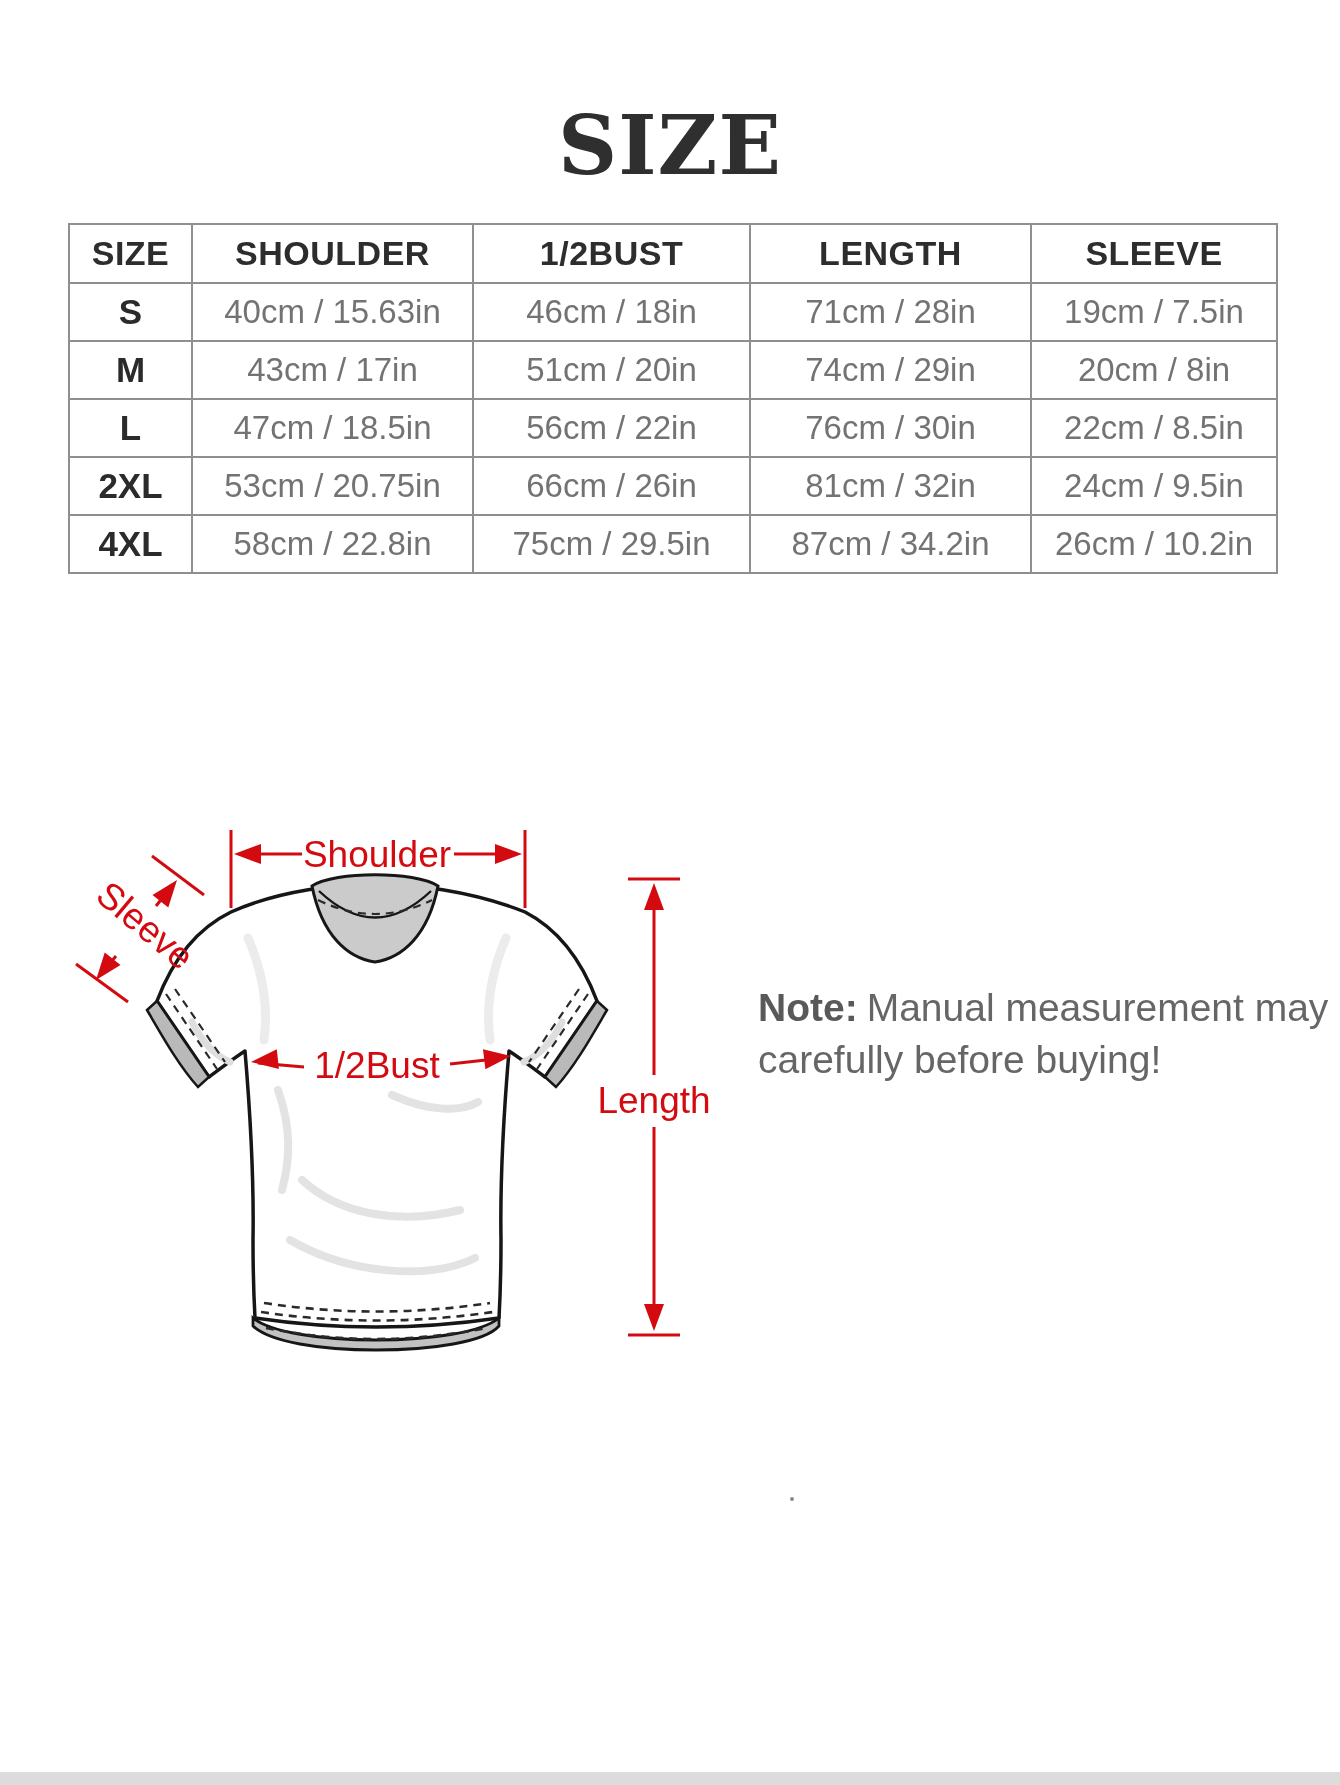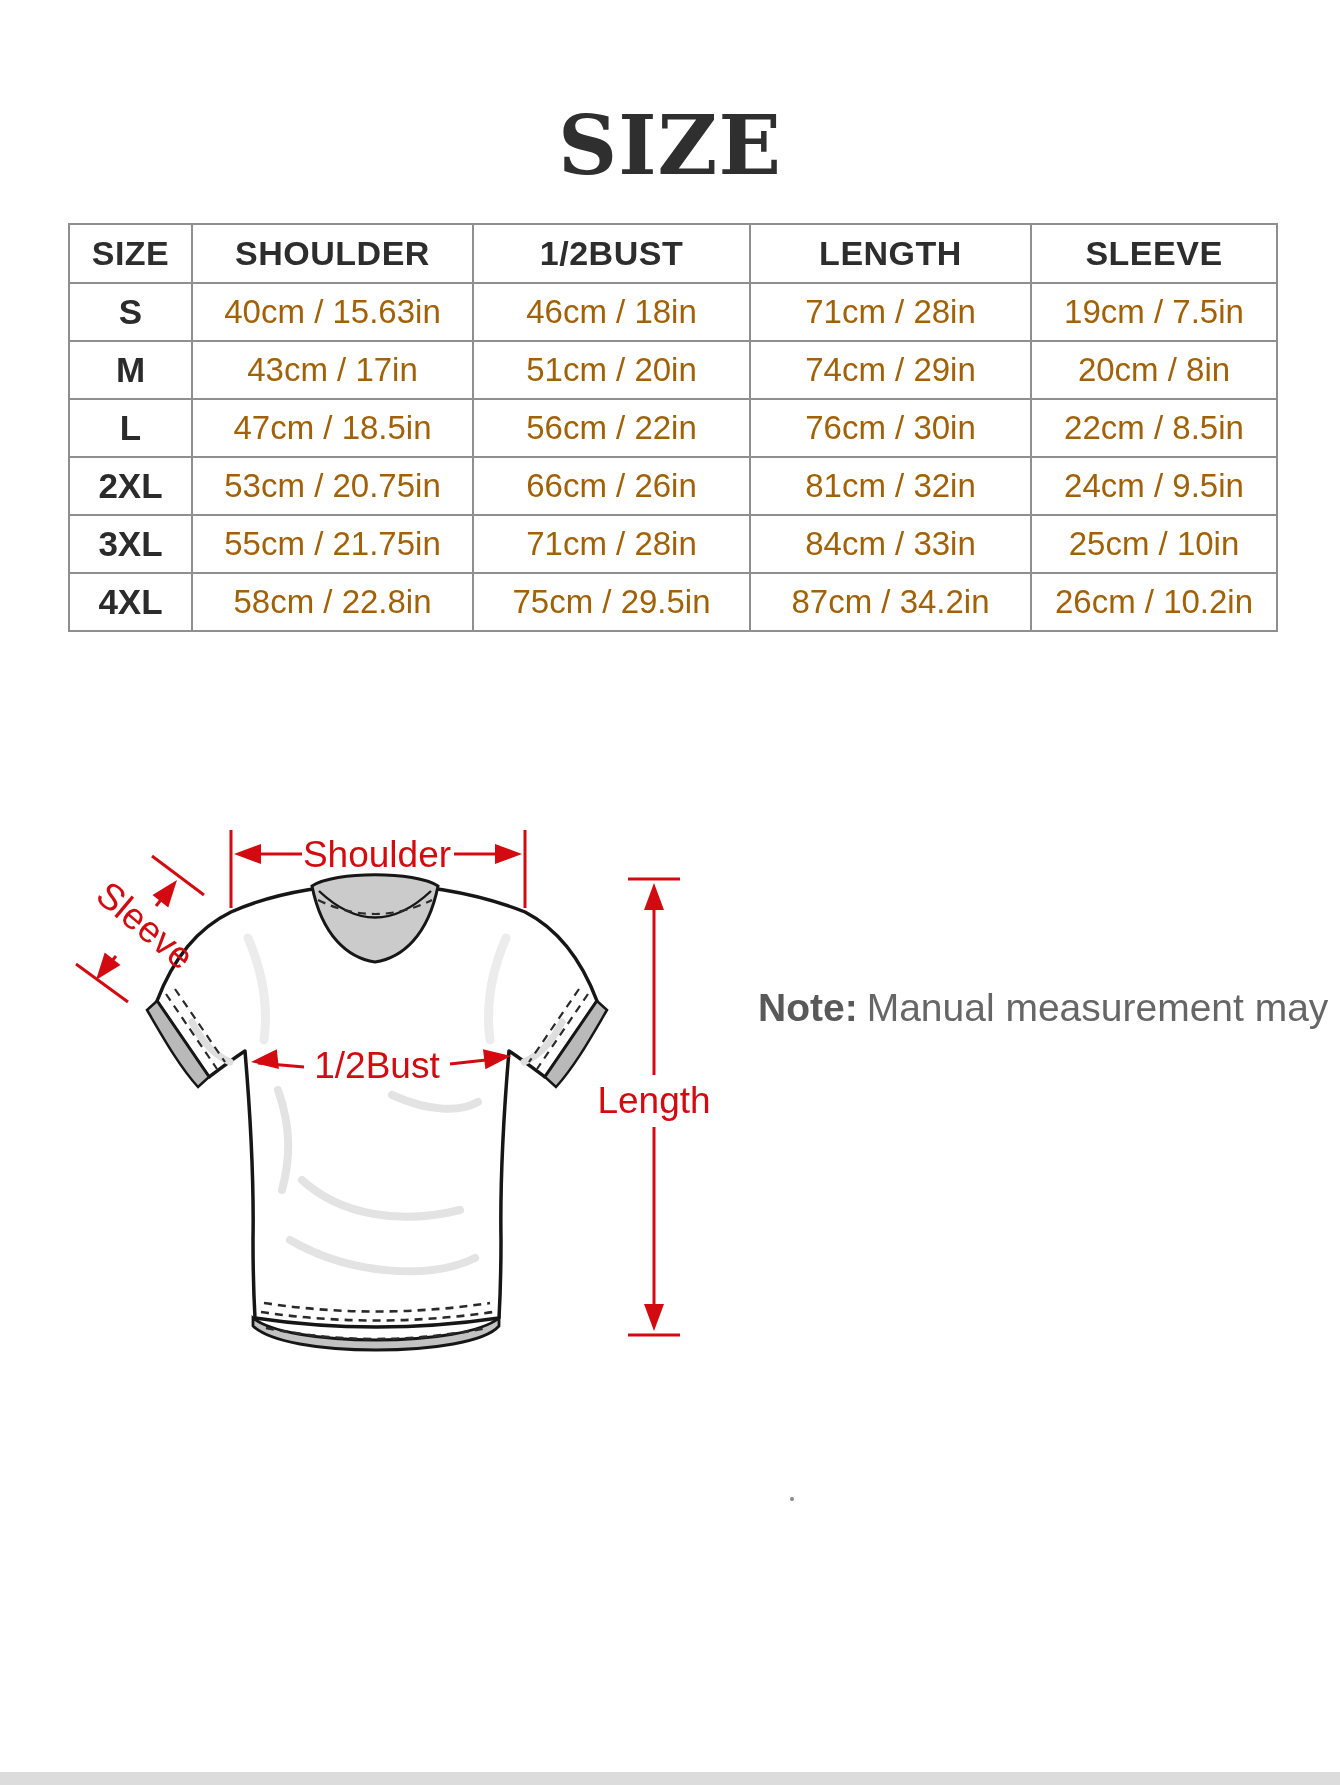--- a/index.html
+++ b/index.html
@@ -10,21 +10,21 @@
   #title{position:absolute;left:0;top:104px;width:1340px;text-align:center;
          font-family:"DejaVu Serif","Liberation Serif",serif;font-weight:bold;
          font-size:82px;line-height:1;color:#2f2f2f;letter-spacing:1px;}
 
   
   #size-table{position:absolute;left:68px;top:223px;width:1208px;border-collapse:collapse;
               table-layout:fixed;background:#fff;}
   #size-table td,#size-table th{border:2px solid #8f8f8f;text-align:center;vertical-align:middle;
               padding:0;overflow:hidden;white-space:nowrap;}
   #size-table th{height:57px;font-size:34px;font-weight:bold;color:#2d2d2d;letter-spacing:0.5px;}
-  #size-table td{height:56px;font-size:33px;color:#a16207;}
+  #size-table td{height:56px;font-size:33px;color:#737373;}
   #size-table td.size-col{font-weight:bold;color:#2b2b2b;font-size:35px;}
 
   
   #diagram{position:absolute;left:40px;top:760px;width:680px;height:650px;}
 
   
   #note{position:absolute;left:758px;top:982px;width:520px;font-size:39px;line-height:52px;color:#666666;}
   #note .note-line{white-space:nowrap;}
   #note b{color:#595959;font-weight:bold;}
   #note .note-rest{margin-left:9px;}
@@ -85,27 +85,20 @@
       <td>22cm / 8.5in</td>
     </tr>
     <tr>
       <td class="size-col">2XL</td>
       <td>53cm / 20.75in</td>
       <td>66cm / 26in</td>
       <td>81cm / 32in</td>
       <td>24cm / 9.5in</td>
     </tr>
     <tr>
-      <td class="size-col">3XL</td>
-      <td>55cm / 21.75in</td>
-      <td>71cm / 28in</td>
-      <td>84cm / 33in</td>
-      <td>25cm / 10in</td>
-    </tr>
-    <tr>
       <td class="size-col">4XL</td>
       <td>58cm / 22.8in</td>
       <td>75cm / 29.5in</td>
       <td>87cm / 34.2in</td>
       <td>26cm / 10.2in</td>
     </tr>
   </tbody>
     </table>
 
   <svg id="diagram" viewBox="0 0 680 650" xmlns="http://www.w3.org/2000/svg">
@@ -195,18 +188,19 @@
       <path class="red-line" d="M614,367 V548"></path>
       <path class="red-line" d="M588,575 H640"></path>
       <polygon class="red-fill" points="0,0 -27,10 -27,-10" transform="translate(614,123) rotate(-90)"></polygon>
       <polygon class="red-fill" points="0,0 -27,10 -27,-10" transform="translate(614,571) rotate(90)"></polygon>
       <text class="red-text" x="614" y="353" text-anchor="middle">Length</text>
     </g>
   </svg>
 
   <div id="note">
     <div class="note-line"><b>Note:</b><span class="note-rest">Manual measurement may</span></div>
+    <div class="note-line">carefully before buying!</div>
   </div>
 
   <div id="speck"></div>
   <div id="bottom-strip"></div>
 
 </div>
 
 </body></html>

